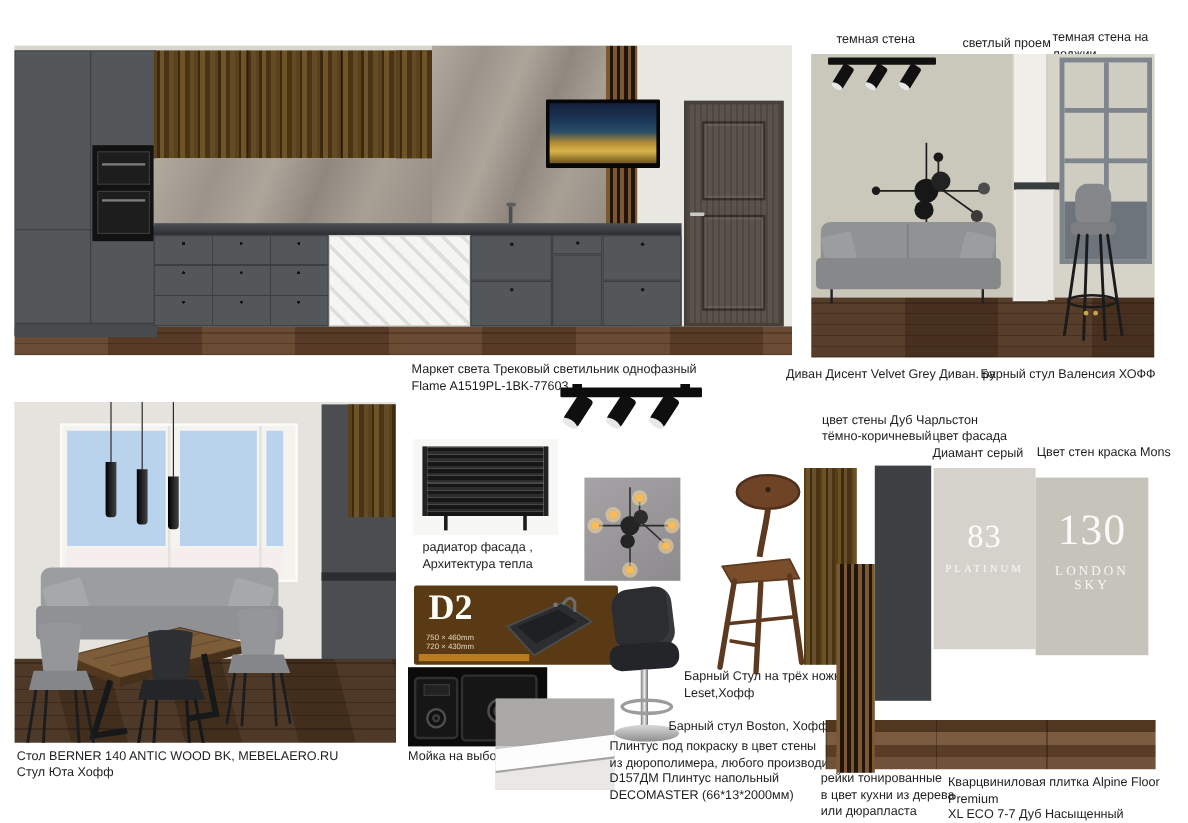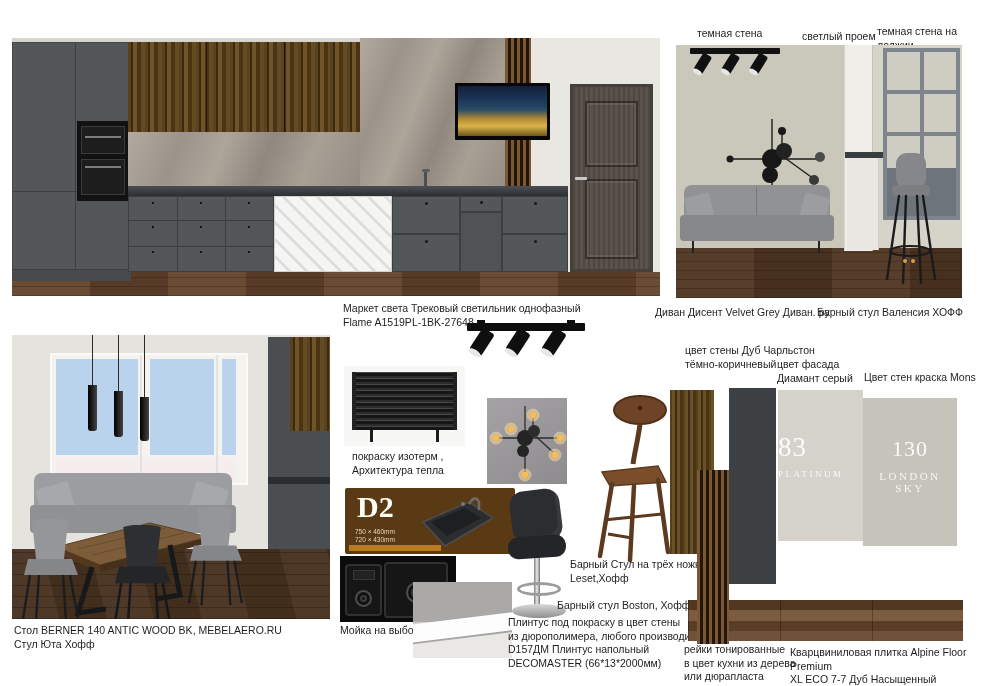--- a/index.html
+++ b/index.html
@@ -176,21 +176,21 @@
         <line x1="27" y1="43" x2="24" y2="130"></line>
           <line x1="38" y1="43" x2="42" y2="130"></line>
       </g>
       <ellipse cx="31" cy="98" rx="20" ry="5" fill="none" stroke="#1b1b1b" stroke-width="2"></ellipse>
       <circle cx="26" cy="108" r="2" fill="#c9a24a"></circle>
         <circle cx="34" cy="108" r="2" fill="#c9a24a"></circle>
     </svg>
   </div>
 
   <span class="cap" style="left:343px;top:302px">Маркет света Трековый светильник однофазный
-Flame A1519PL-1BK-27648</span>
+Flame A1519PL-1BK-77603</span>
   <span class="cap" style="left:655px;top:306px">Диван Дисент Velvet Grey Диван. ру</span>
   <span class="cap" style="left:817px;top:306px">Барный стул Валенсия  ХОФФ</span>
 
   <div class="abs" style="left:12px;top:335px;width:318px;height:284px;background:#e5e3de;overflow:hidden">
 
     <div class="abs" style="left:38px;top:18px;width:198px;height:132px;background:#f4f3f0;border:2px solid #fbfaf8">
       <div class="abs" style="left:4px;top:4px;width:82px;height:96px;background:#b9d3ec"></div>
       <div class="abs" style="left:98px;top:4px;width:64px;height:96px;background:#b9d3ec"></div>
       <div class="abs" style="left:170px;top:4px;width:14px;height:96px;background:#b9d3ec"></div>
       <div class="abs" style="left:4px;top:102px;width:180px;height:24px;background:#f6eeec"></div>
@@ -281,21 +281,21 @@
           <ellipse cx="0" cy="26" rx="7" ry="3" fill="#e8e8e8"></ellipse>
         </g>
       </g>
   </svg>
 
   <div class="abs" style="left:344px;top:366px;width:121px;height:80px;background:#f7f7f5">
     <div class="abs" style="left:8px;top:6px;width:105px;height:58px;background:repeating-linear-gradient(0deg,#161616 0 3px,#484848 3px 4px,#2c2c2c 4px 6px);border-left:4px solid #222;border-right:4px solid #222"></div>
     <div class="abs" style="left:26px;top:64px;width:3px;height:12px;background:#1c1c1c"></div>
     <div class="abs" style="left:92px;top:64px;width:3px;height:12px;background:#1c1c1c"></div>
   </div>
-  <span class="cap" style="left:352px;top:450px">покраску изотерм ,
+  <span class="cap" style="left:352px;top:450px">радиатор фасада ,
 Архитектура тепла</span>
 
   <div class="abs" style="left:487px;top:398px;width:80px;height:86px;background:linear-gradient(145deg,#a5a3a6,#8d8b8e)">
     <svg width="80" height="86" viewBox="0 0 80 86">
       <g stroke="#2c2c2c" stroke-width="1.3">
         <line x1="38" y1="8" x2="38" y2="78"></line>
           <line x1="8" y1="40" x2="74" y2="40"></line>
           <line x1="44" y1="34" x2="68" y2="56"></line>
           <line x1="46" y1="18" x2="46" y2="40"></line>
       </g>
@@ -382,26 +382,26 @@
 
   <span class="cap" style="left:685px;top:344px">цвет стены Дуб Чарльстон
 тёмно-коричневый</span>
   <span class="cap" style="left:777px;top:358px">цвет фасада
 Диамант серый</span>
   <span class="cap" style="left:864px;top:371px">Цвет стен краска Mons</span>
 
   <div class="abs wood-v" style="left:670px;top:390px;width:44px;height:164px"></div>
   <div class="abs" style="left:729px;top:388px;width:47px;height:196px;background:#3e4144"></div>
 
-  <div class="abs" style="left:778px;top:390px;width:85px;height:151px;background:#d5d2cb;">
+  <div class="abs" style="left:778px;top:390px;width:85px;height:151px;background:#d5d2cb;text-align:center">
     <div class="serif" style="margin-top:42px;font-size:27px;color:rgba(255,255,255,.92);letter-spacing:1px">83</div>
     <div class="serif" style="margin-top:6px;font-size:9px;color:rgba(255,255,255,.85);letter-spacing:2.5px">PLATINUM</div>
   </div>
   <div class="abs" style="left:863px;top:398px;width:94px;height:148px;background:#c6c3ba;text-align:center">
-    <div class="serif" style="margin-top:38px;font-size:22px;color:rgba(255,255,255,.92);letter-spacing:1px">130</div>
+    <div class="serif" style="margin-top:22px;font-size:36px;color:rgba(255,255,255,.92);letter-spacing:1px">130</div>
     <div class="serif" style="margin-top:8px;font-size:11px;color:rgba(255,255,255,.85);letter-spacing:2.5px">LONDON SKY</div>
   </div>
 
 
   <div class="abs" style="left:688px;top:600px;width:275px;height:41px;background:repeating-linear-gradient(90deg,rgba(0,0,0,.28) 0 1px,transparent 1px 92px),repeating-linear-gradient(0deg,#70523a 0 10px,#5a3d27 10px 20px,#7b5c40 20px 31px,#523720 31px 41px)"></div>
 
   <div class="abs wood-slats" style="left:697px;top:470px;width:32px;height:174px"></div>
 
   <span class="cap" style="left:684px;top:643px">рейки тонированные
 в цвет кухни из дерева

